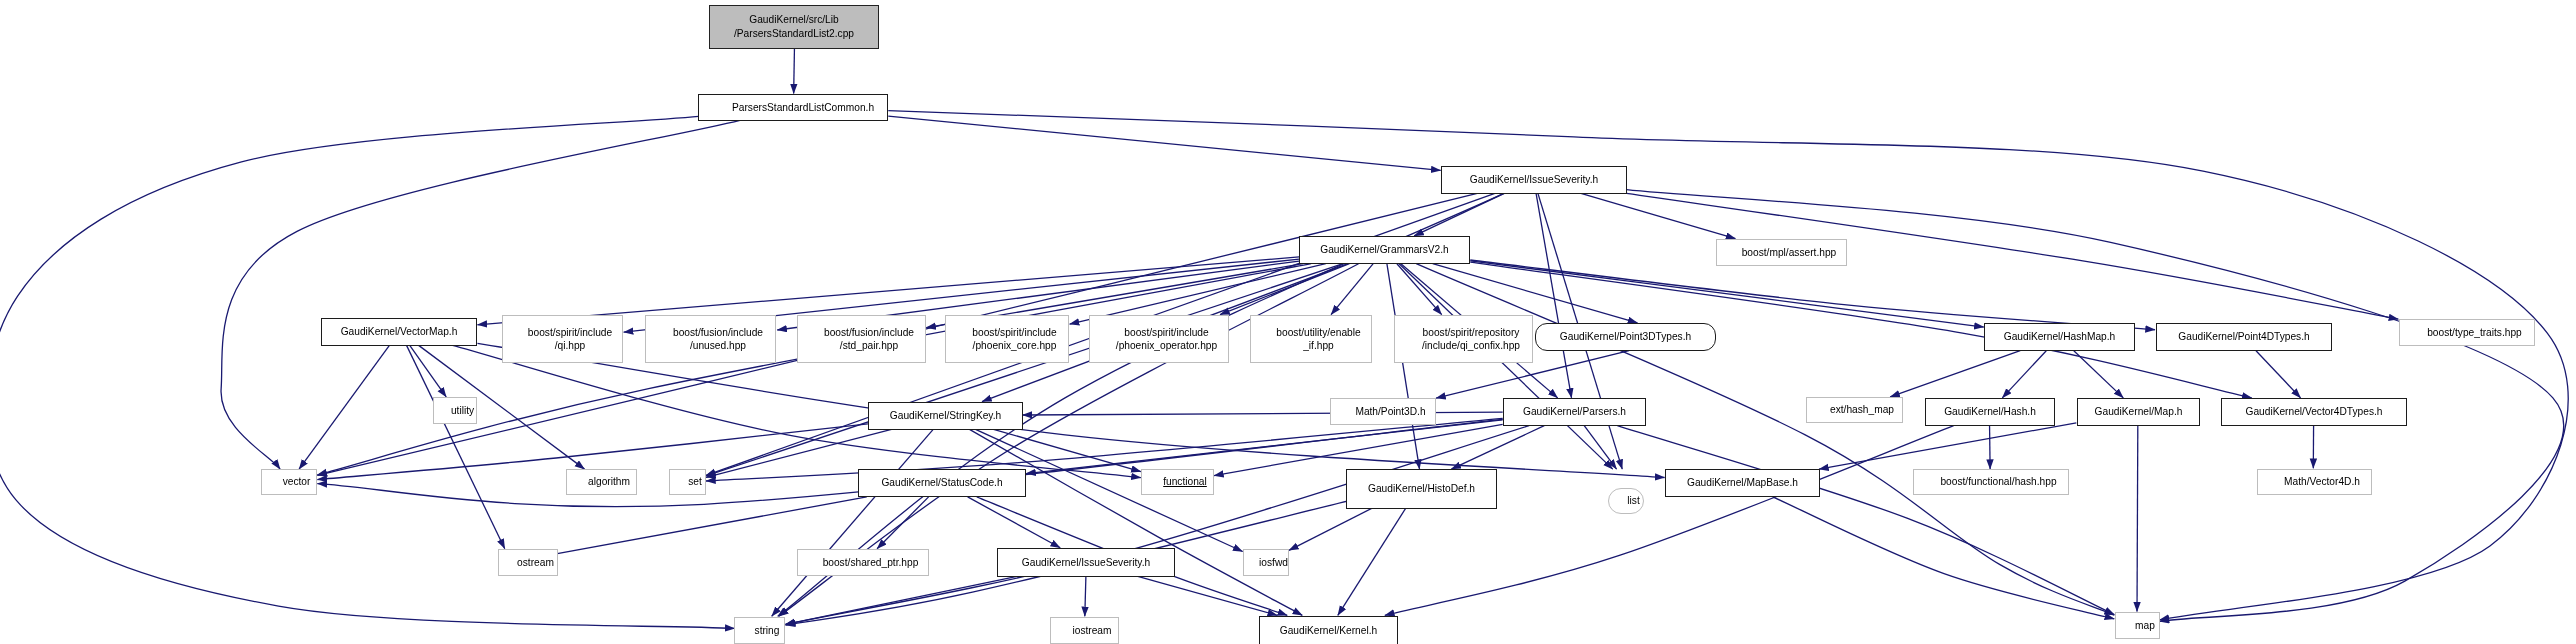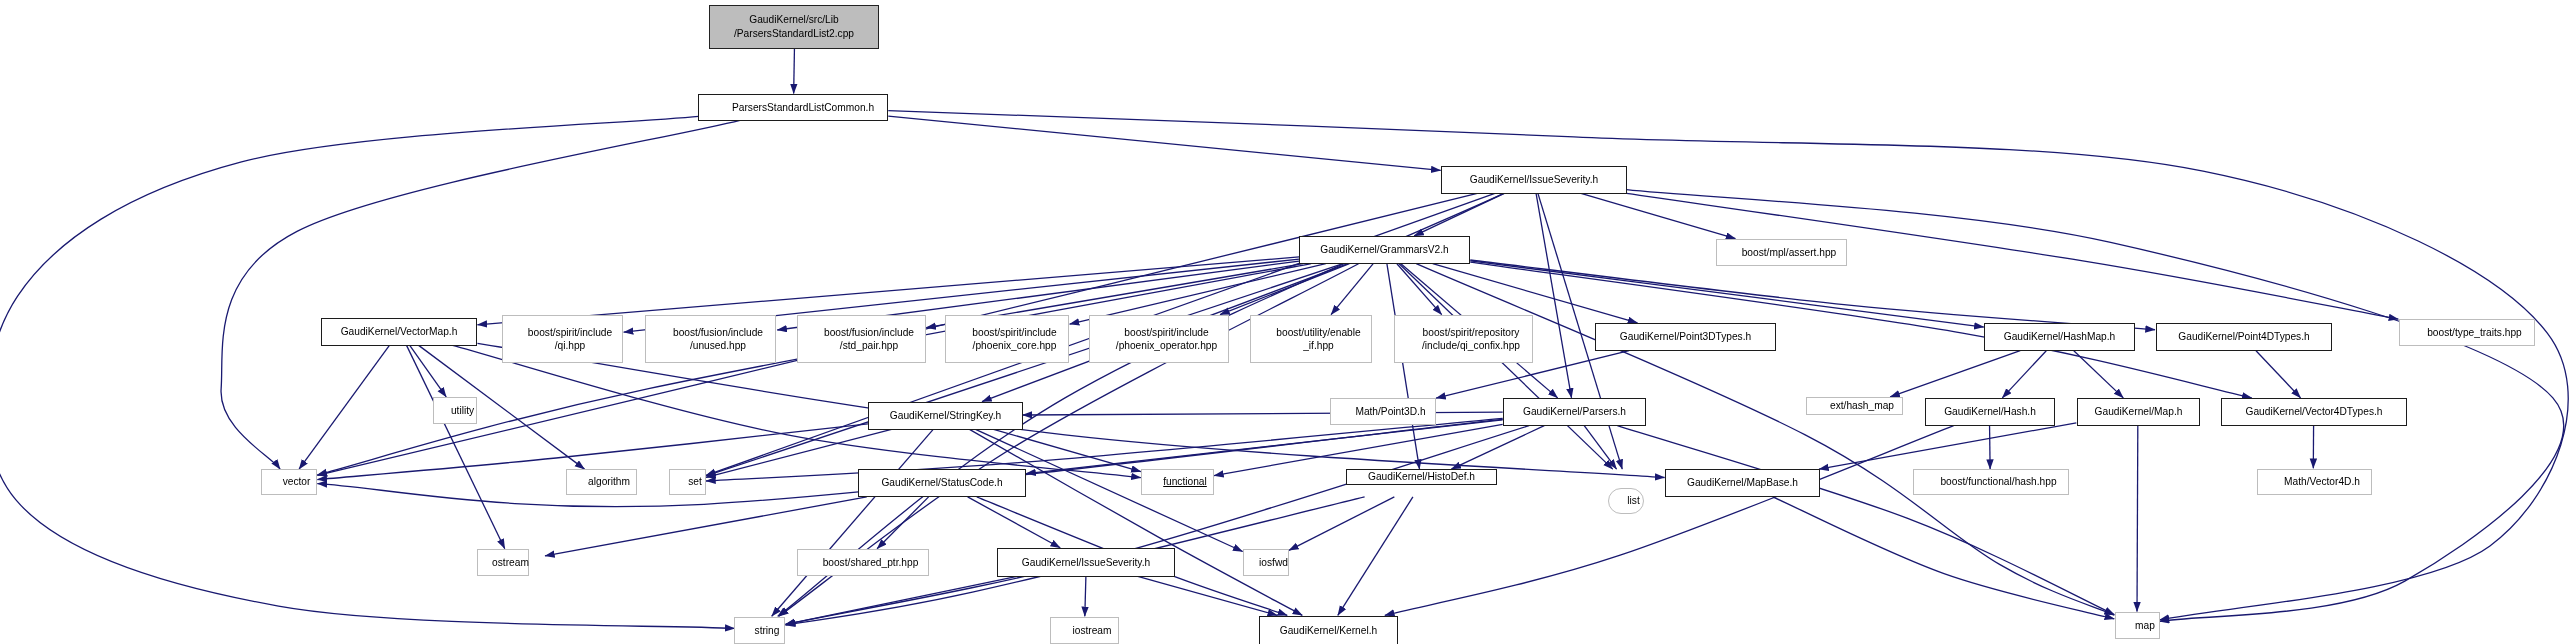--- a/index.html
+++ b/index.html
@@ -117,43 +117,43 @@
       <div class="node external" style="left: 797px; top: 315px; width: 129px; height: 48px;">boost/fusion/include
 /std_pair.hpp</div>
       <div class="node external" style="left: 945px; top: 315px; width: 124px; height: 48px;">boost/spirit/include
 /phoenix_core.hpp</div>
       <div class="node external" style="left: 1089px; top: 315px; width: 140px; height: 48px;">boost/spirit/include
 /phoenix_operator.hpp</div>
       <div class="node external" style="left: 1250px; top: 315px; width: 122px; height: 48px;">boost/utility/enable
 _if.hpp</div>
       <div class="node external" style="left: 1394px; top: 315px; width: 139px; height: 48px;">boost/spirit/repository
 /include/qi_confix.hpp</div>
-      <div class="node internal" style="left: 1595px; top: 323px; width: 181px; height: 28px;">GaudiKernel/Point3DTypes.h</div>
+      <div class="node internal" style="left: 1535px; top: 323px; width: 181px; height: 28px; border-radius: 12px;">GaudiKernel/Point3DTypes.h</div>
       <div class="node internal" style="left: 1984px; top: 323px; width: 151px; height: 28px;">GaudiKernel/HashMap.h</div>
       <div class="node internal" style="left: 2156px; top: 323px; width: 176px; height: 28px;">GaudiKernel/Point4DTypes.h</div>
       <div class="node external" style="left: 2399px; top: 319px; width: 136px; height: 27px;">boost/type_traits.hpp</div>
       <div class="node external" style="left: 433px; top: 397px; width: 44px; height: 27px;">utility</div>
       <div class="node internal" style="left: 868px; top: 402px; width: 155px; height: 28px;">GaudiKernel/StringKey.h</div>
       <div class="node external" style="left: 1330px; top: 398px; width: 106px; height: 27px;">Math/Point3D.h</div>
       <div class="node internal" style="left: 1503px; top: 398px; width: 143px; height: 28px;">GaudiKernel/Parsers.h</div>
-      <div class="node external" style="left: 1806px; top: 397px; width: 97px; height: 18px; text-align: center;">ext/hash_map</div>
+      <div class="node external" style="left: 1806px; top: 397px; width: 97px; height: 26px; text-align: center;">ext/hash_map</div>
       <div class="node internal" style="left: 1925px; top: 398px; width: 130px; height: 28px;">GaudiKernel/Hash.h</div>
       <div class="node internal" style="left: 2077px; top: 398px; width: 123px; height: 28px;">GaudiKernel/Map.h</div>
       <div class="node internal" style="left: 2221px; top: 398px; width: 186px; height: 28px;">GaudiKernel/Vector4DTypes.h</div>
       <div class="node external" style="left: 261px; top: 469px; width: 56px; height: 26px;">vector</div>
       <div class="node external" style="left: 566px; top: 469px; width: 71px; height: 26px;">algorithm</div>
       <div class="node external" style="left: 669px; top: 469px; width: 37px; height: 26px;">set</div>
       <div class="node internal" style="left: 858px; top: 469px; width: 168px; height: 28px;">GaudiKernel/StatusCode.h</div>
       <div class="node external" style="left: 1141px; top: 469px; width: 73px; height: 26px; text-decoration: underline;">functional</div>
-      <div class="node internal" style="left: 1346px; top: 469px; width: 151px; height: 16px;">GaudiKernel/HistoDef.h</div>
+      <div class="node internal" style="left: 1346px; top: 469px; width: 151px; height: 40px;">GaudiKernel/HistoDef.h</div>
       <div class="node external" style="left: 1608px; top: 488px; width: 36px; height: 26px; border-radius: 13px;">list</div>
       <div class="node internal" style="left: 1665px; top: 469px; width: 155px; height: 28px;">GaudiKernel/MapBase.h</div>
       <div class="node external" style="left: 1913px; top: 469px; width: 156px; height: 26px;">boost/functional/hash.hpp</div>
       <div class="node external" style="left: 2257px; top: 469px; width: 115px; height: 26px;">Math/Vector4D.h</div>
-      <div class="node external" style="left: 477px; top: 549px; width: 52px; height: 27px; text-align: right;">ostream</div>
+      <div class="node external" style="left: 498px; top: 549px; width: 60px; height: 27px; text-align: right;">ostream</div>
       <div class="node external" style="left: 797px; top: 549px; width: 132px; height: 27px;">boost/shared_ptr.hpp</div>
       <div class="node internal" style="left: 997px; top: 548px; width: 178px; height: 29px;">GaudiKernel/IssueSeverity.h</div>
       <div class="node external" style="left: 1243px; top: 549px; width: 46px; height: 27px;">iosfwd</div>
       <div class="node external" style="left: 734px; top: 617px; width: 51px; height: 27px;">string</div>
       <div class="node external" style="left: 1050px; top: 617px; width: 69px; height: 27px;">iostream</div>
       <div class="node internal" style="left: 1259px; top: 616px; width: 139px; height: 29px;">GaudiKernel/Kernel.h</div>
       <div class="node external" style="left: 2115px; top: 612px; width: 45px; height: 27px;">map</div>
     </div>
 </div>
 

